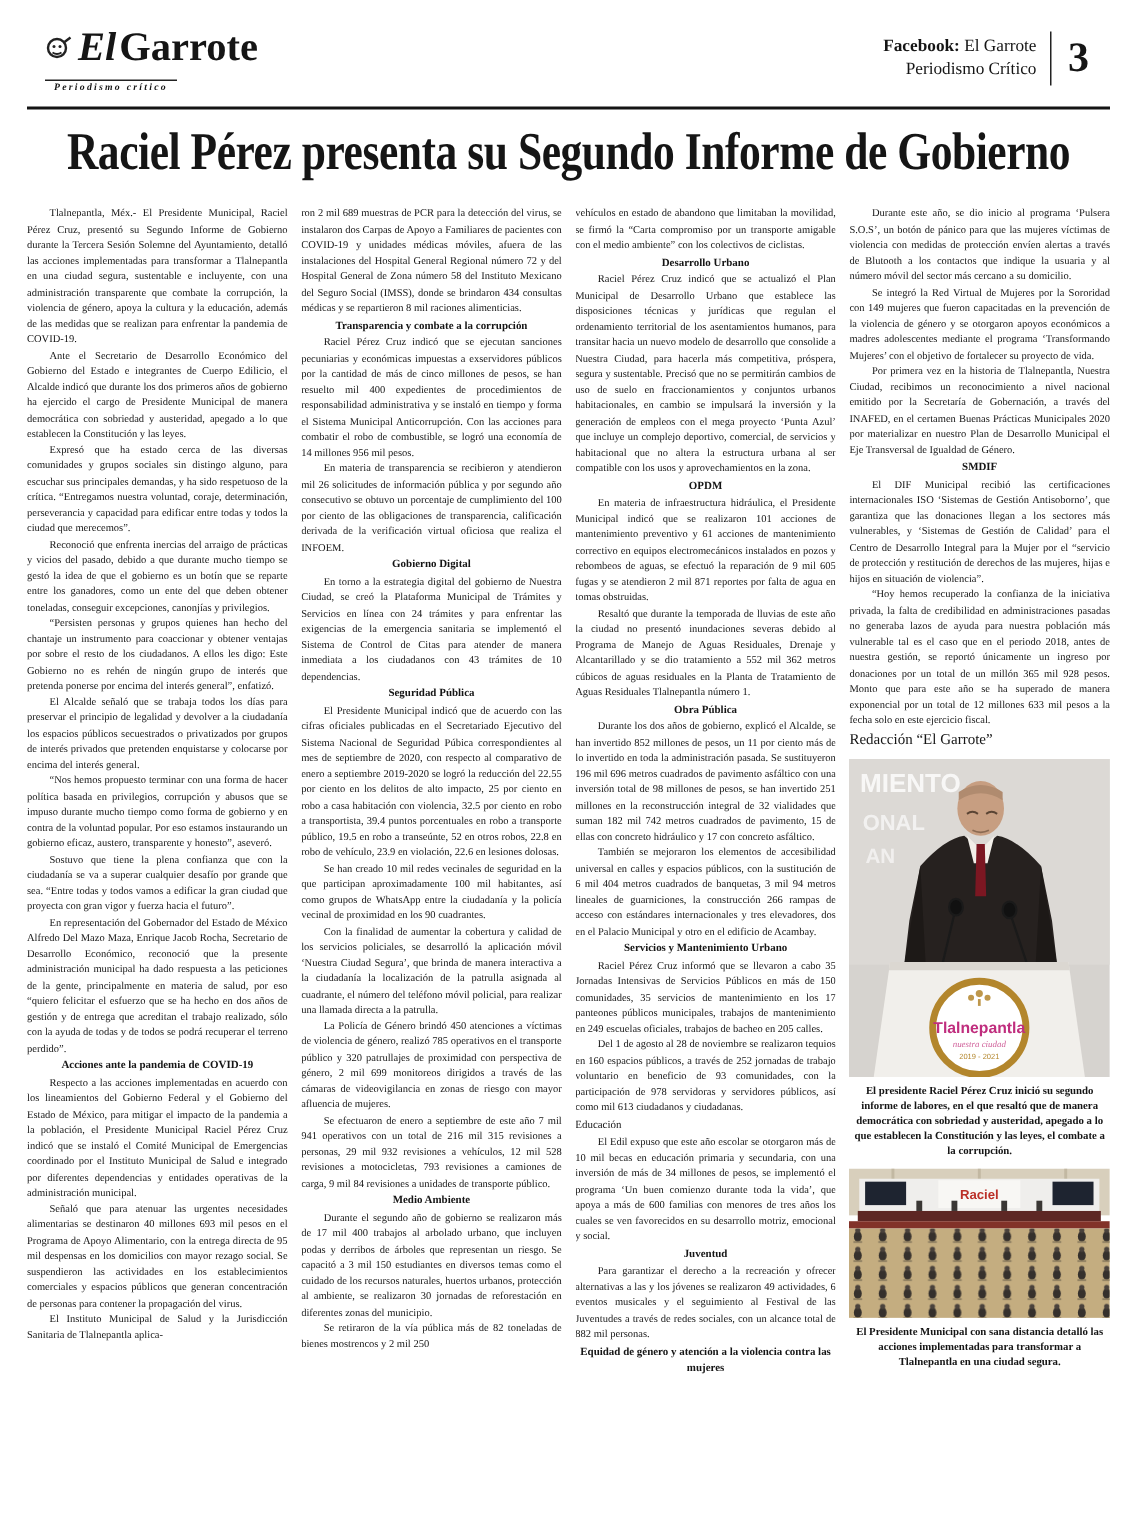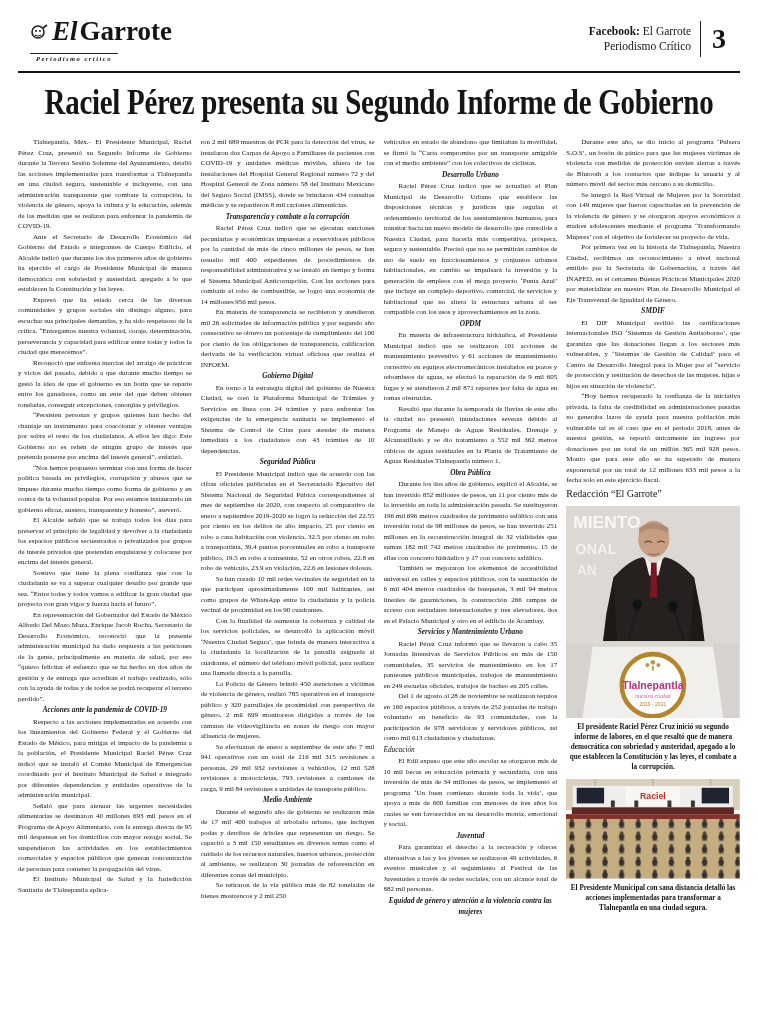--- a/index.html
+++ b/index.html
@@ -37,21 +37,21 @@
     letter-spacing: -0.3px; white-space: nowrap;
     transform: scaleY(1.22); transform-origin: 50% 0;
     margin: 9px 0 0;
   }
 
   
   .columns { display: flex; gap: 9px; margin-top: 22px; height: 885px; }
   .col { flex: 1 1 0; overflow: hidden; min-width: 0; }
   .para { font-size: 7px; line-height: 1.5; text-align: justify; text-indent: 15px; margin: 0; }
   .para.noindent { text-indent: 0; }
-  .sec-h { font-size: 7.3px; line-height: 1.45; font-weight: bold; text-align: center; margin: 1px 0; font-style: italic; }
+  .sec-h { font-size: 7.3px; line-height: 1.45; font-weight: bold; text-align: center; margin: 1px 0; }
   .sec-h.left { text-align: left; font-weight: normal; }
   .byline { font-size: 10px; font-weight: normal; text-align: left; margin: 2px 0 0; }
 
   
   figure { margin: 7px 0 0; }
   figure svg { display: block; width: 100%; height: auto; }
   .caption { font-size: 7.2px; font-weight: bold; text-align: center; line-height: 1.4; margin: 4px 3px 0; }
 </style>
 </head>
 <body>
@@ -87,22 +87,22 @@
   <h1 class="headline">Raciel Pérez presenta su Segundo Informe de Gobierno</h1>
 
   <div class="columns">
     <div class="col">
         <div>
           <p class="para">Tlalnepantla, Méx.- El Presidente Municipal, Raciel Pérez Cruz, presentó su Segundo Informe de Gobierno durante la Tercera Sesión Solemne del Ayuntamiento, detalló las acciones implementadas para transformar a Tlalnepantla en una ciudad segura, sustentable e incluyente, con una administración transparente que combate la corrupción, la violencia de género, apoya la cultura y la educación, además de las medidas que se realizan para enfrentar la pandemia de COVID-19.</p>
           <p class="para">Ante el Secretario de Desarrollo Económico del Gobierno del Estado e integrantes de Cuerpo Edilicio, el Alcalde indicó que durante los dos primeros años de gobierno ha ejercido el cargo de Presidente Municipal de manera democrática con sobriedad y austeridad, apegado a lo que establecen la Constitución y las leyes.</p>
           <p class="para">Expresó que ha estado cerca de las diversas comunidades y grupos sociales sin distingo alguno, para escuchar sus principales demandas, y ha sido respetuoso de la crítica. “Entregamos nuestra voluntad, coraje, determinación, perseverancia y capacidad para edificar entre todas y todos la ciudad que merecemos”.</p>
           <p class="para">Reconoció que enfrenta inercias del arraigo de prácticas y vicios del pasado, debido a que durante mucho tiempo se gestó la idea de que el gobierno es un botín que se reparte entre los ganadores, como un ente del que deben obtener toneladas, conseguir excepciones, canonjías y privilegios.</p>
           <p class="para">“Persisten personas y grupos quienes han hecho del chantaje un instrumento para coaccionar y obtener ventajas por sobre el resto de los ciudadanos. A ellos les digo: Este Gobierno no es rehén de ningún grupo de interés que pretenda ponerse por encima del interés general”, enfatizó.</p>
+          <p class="para">El Alcalde señaló que se trabaja todos los días para preservar el principio de legalidad y devolver a la ciudadanía los espacios públicos secuestrados o privatizados por grupos de interés privados que pretenden enquistarse y colocarse por encima del interés general.</p>
           <p class="para">“Nos hemos propuesto terminar con una forma de hacer política basada en privilegios, corrupción y abusos que se impuso durante mucho tiempo como forma de gobierno y en contra de la voluntad popular. Por eso estamos instaurando un gobierno eficaz, austero, transparente y honesto”, aseveró.</p>
-          <p class="para">El Alcalde señaló que se trabaja todos los días para preservar el principio de legalidad y devolver a la ciudadanía los espacios públicos secuestrados o privatizados por grupos de interés privados que pretenden enquistarse y colocarse por encima del interés general.</p>
           <p class="para">Sostuvo que tiene la plena confianza que con la ciudadanía se va a superar cualquier desafío por grande que sea. “Entre todas y todos vamos a edificar la gran ciudad que proyecta con gran vigor y fuerza hacia el futuro”.</p>
           <p class="para">En representación del Gobernador del Estado de México Alfredo Del Mazo Maza, Enrique Jacob Rocha, Secretario de Desarrollo Económico, reconoció que la presente administración municipal ha dado respuesta a las peticiones de la gente, principalmente en materia de salud, por eso “quiero felicitar el esfuerzo que se ha hecho en dos años de gestión y de entrega que acreditan el trabajo realizado, sólo con la ayuda de todas y de todos se podrá recuperar el terreno perdido”.</p>
           <h4 class="sec-h">Acciones ante la pandemia de COVID-19</h4>
           <p class="para">Respecto a las acciones implementadas en acuerdo con los lineamientos del Gobierno Federal y el Gobierno del Estado de México, para mitigar el impacto de la pandemia a la población, el Presidente Municipal Raciel Pérez Cruz indicó que se instaló el Comité Municipal de Emergencias coordinado por el Instituto Municipal de Salud e integrado por diferentes dependencias y entidades operativas de la administración municipal.</p>
           <p class="para">Señaló que para atenuar las urgentes necesidades alimentarias se destinaron 40 millones 693 mil pesos en el Programa de Apoyo Alimentario, con la entrega directa de 95 mil despensas en los domicilios con mayor rezago social. Se suspendieron las actividades en los establecimientos comerciales y espacios públicos que generan concentración de personas para contener la propagación del virus.</p>
           <p class="para">El Instituto Municipal de Salud y la Jurisdicción Sanitaria de Tlalnepantla aplica-</p>
         </div>
       </div>
     <div class="col">
         <div>

